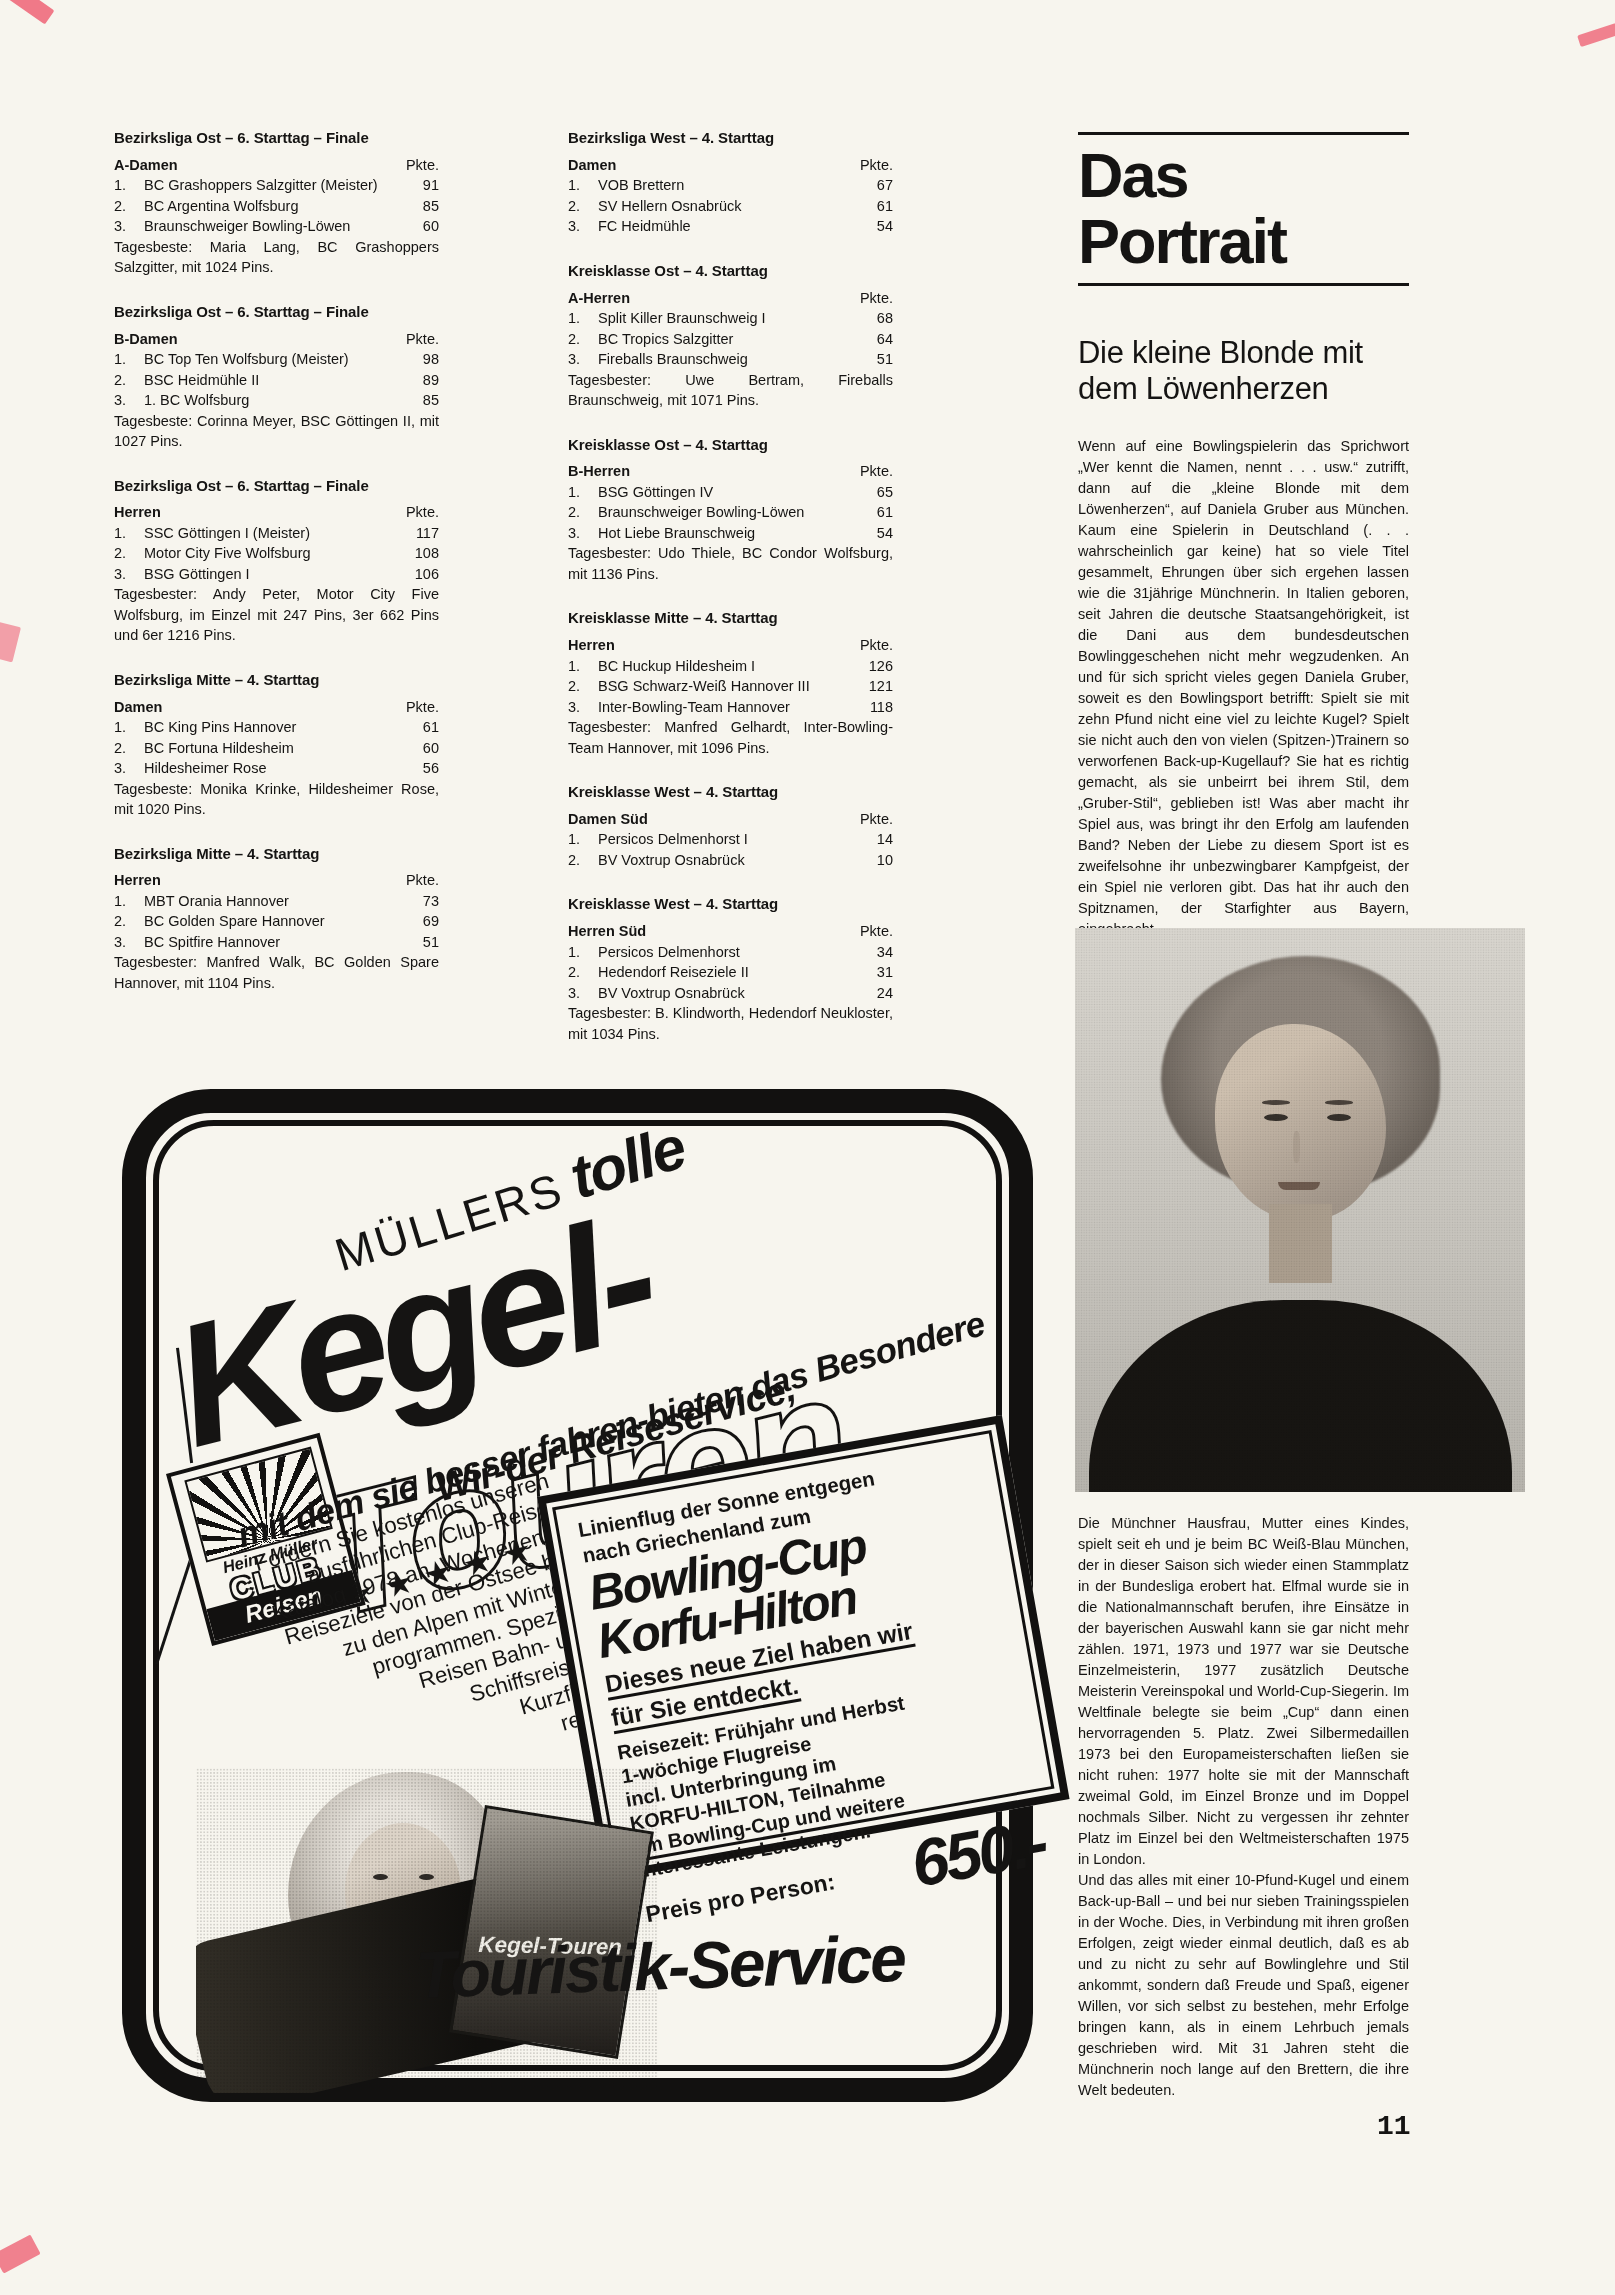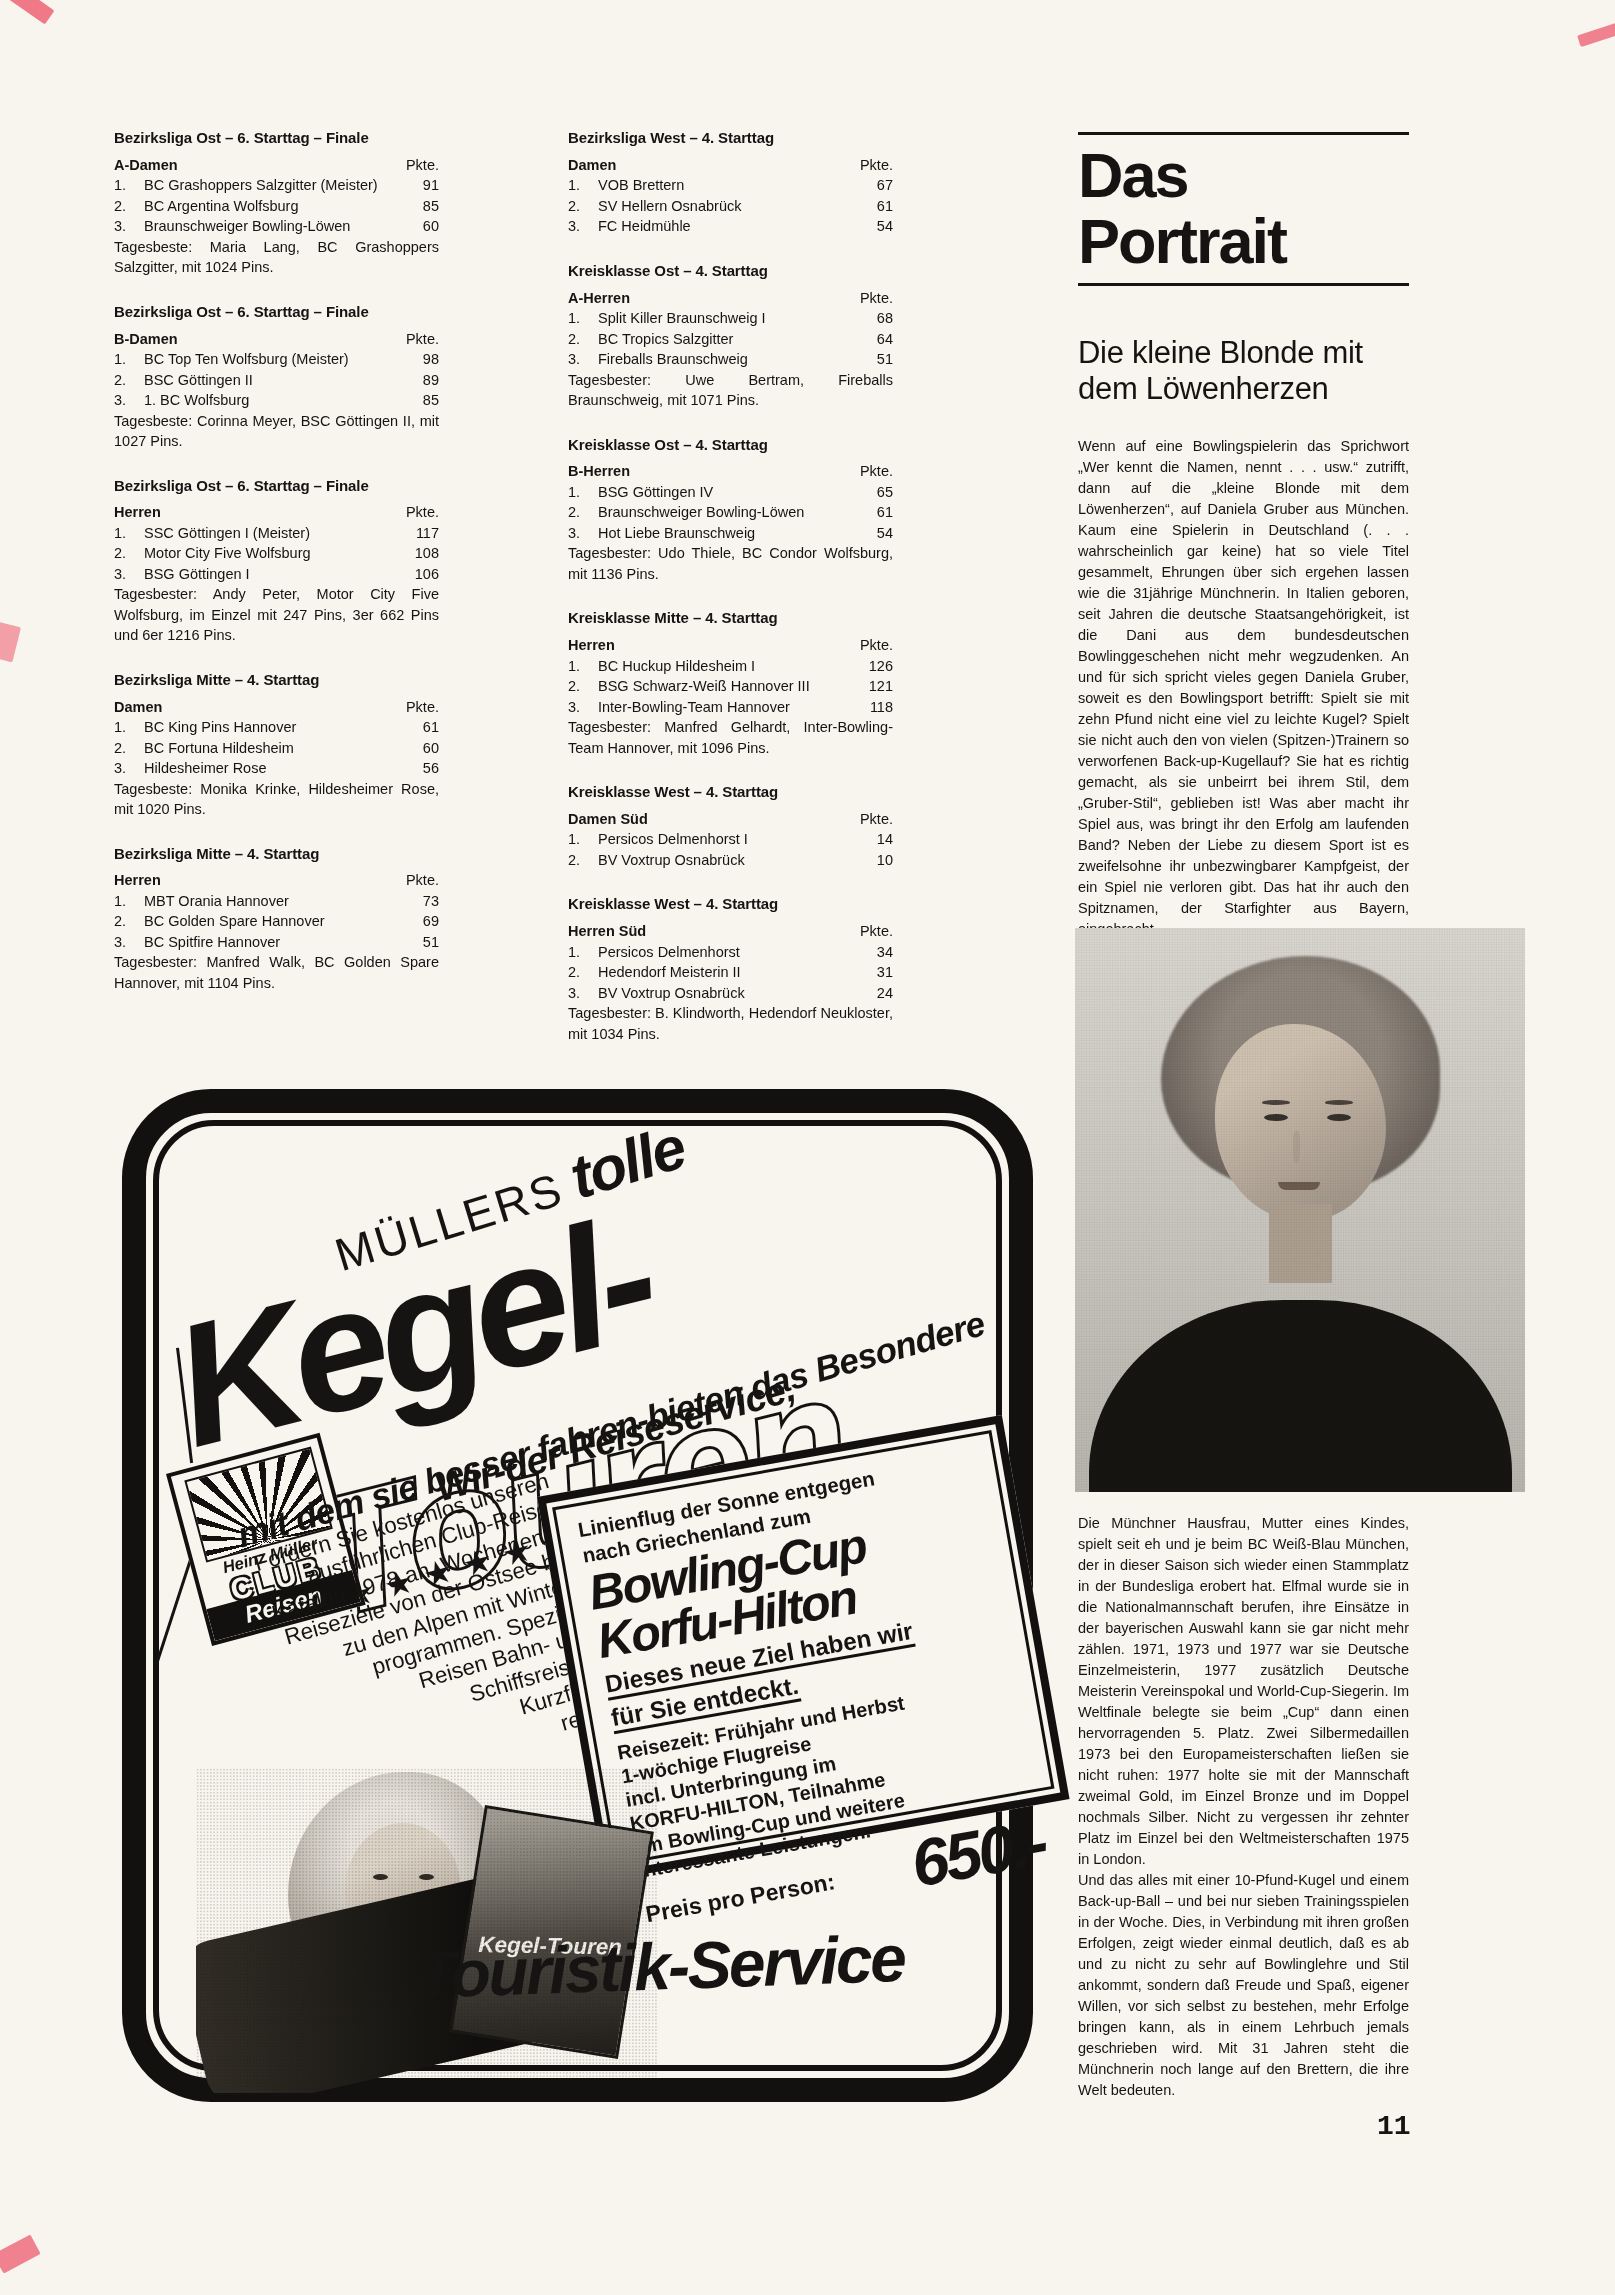--- a/index.html
+++ b/index.html
@@ -175,21 +175,21 @@
           <span class="grp">B-Damen</span>
           <span class="pkte">Pkte.</span>
         </div>
         <div class="row">
           <span class="pos">1.</span>
           <span class="team">BC Top Ten Wolfsburg (Meister)</span>
           <span class="pts">98</span>
         </div>
         <div class="row">
           <span class="pos">2.</span>
-          <span class="team">BSC Göttingen II</span>
+          <span class="team">BSC Heidmühle II</span>
           <span class="pts">89</span>
         </div>
         <div class="row">
           <span class="pos">3.</span>
           <span class="team">1. BC Wolfsburg</span>
           <span class="pts">85</span>
         </div>
         <p class="note">Tagesbeste: Corinna Meyer, BSC Göttingen II, mit 1027 Pins.</p>
       </div>
       <div class="sec">
@@ -377,21 +377,21 @@
           <span class="grp">Herren Süd</span>
           <span class="pkte">Pkte.</span>
         </div>
         <div class="row">
           <span class="pos">1.</span>
           <span class="team">Persicos Delmenhorst</span>
           <span class="pts">34</span>
         </div>
         <div class="row">
           <span class="pos">2.</span>
-          <span class="team">Hedendorf Meisterin II</span>
+          <span class="team">Hedendorf Reiseziele II</span>
           <span class="pts">31</span>
         </div>
         <div class="row">
           <span class="pos">3.</span>
           <span class="team">BV Voxtrup Osnabrück</span>
           <span class="pts">24</span>
         </div>
         <p class="note">Tagesbester: B. Klindworth, Hedendorf Neukloster, mit 1034 Pins.</p>
       </div>
     </div>

